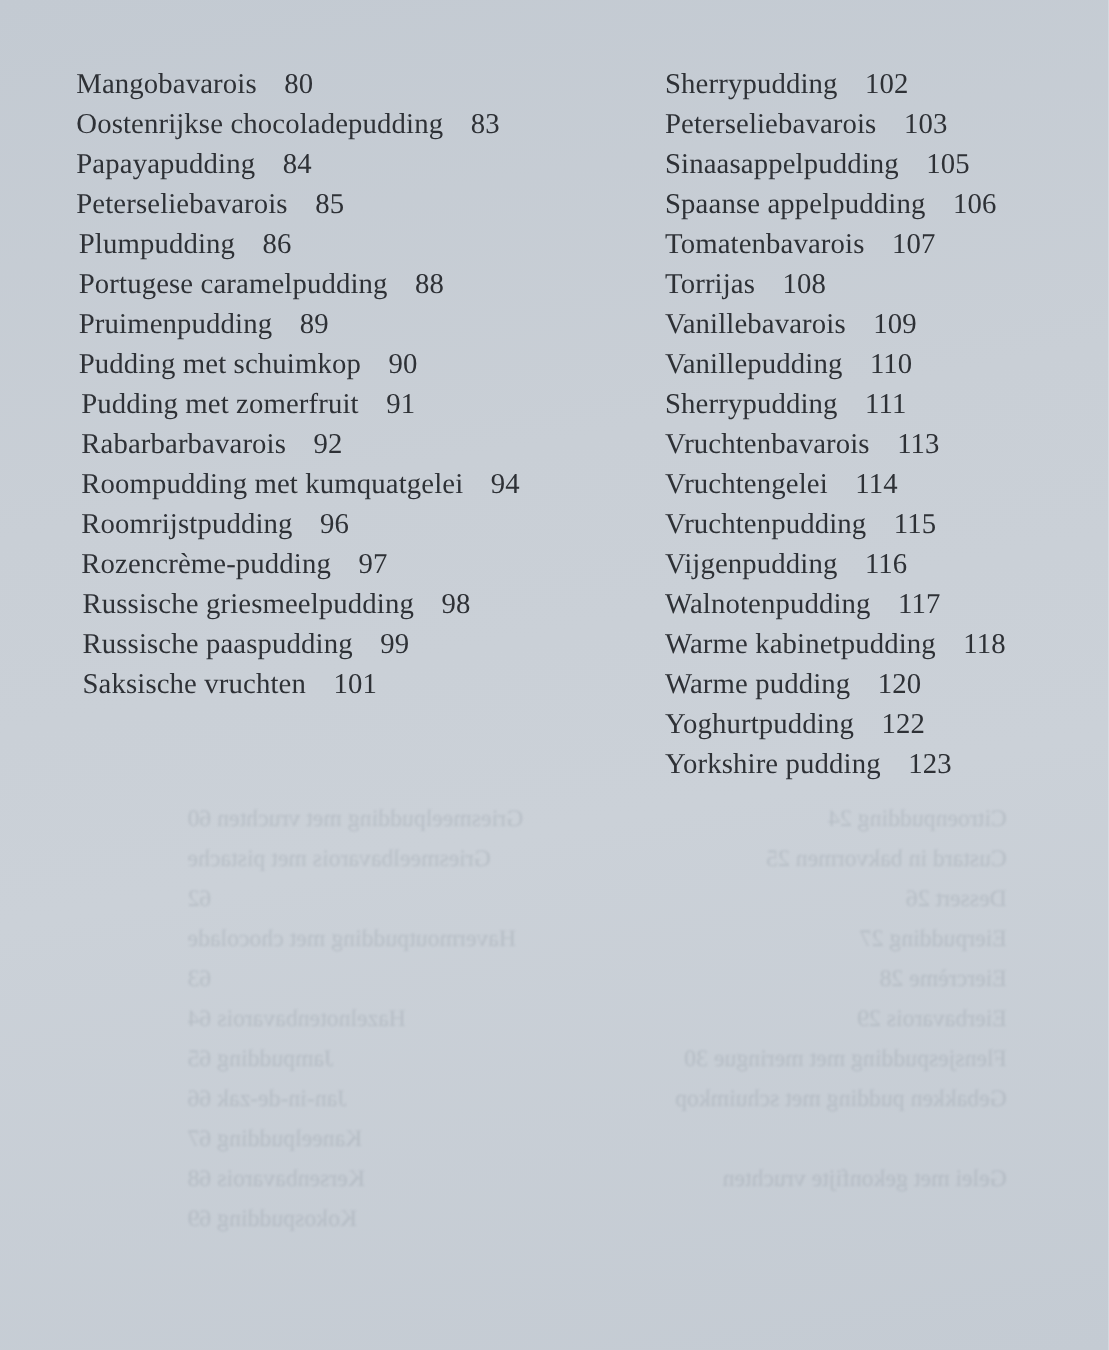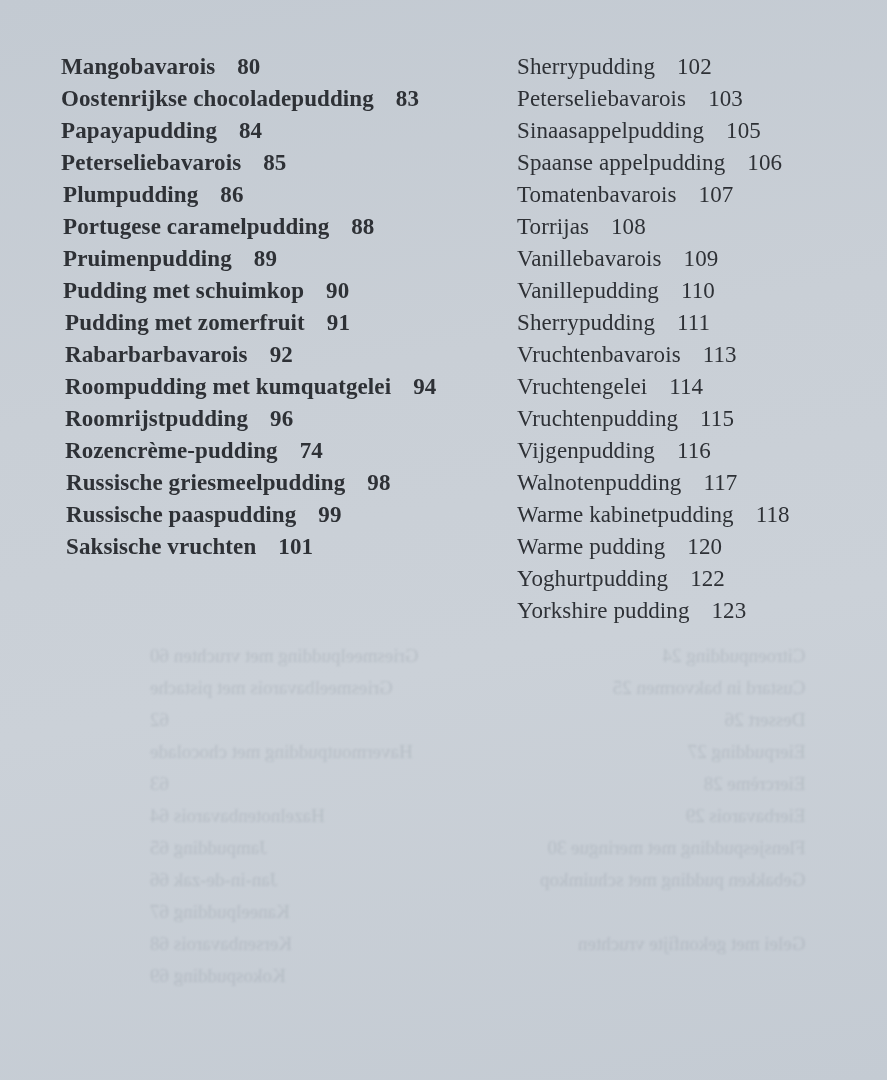--- a/index.html
+++ b/index.html
@@ -4,22 +4,22 @@
   <style>
     html, body { margin: 0; padding: 0; }
     body {
       width: 887px; height: 1080px; overflow: hidden; position: relative;
       background: linear-gradient(170deg, #c3cad2 0%, #c9cfd6 35%, #cbd1d8 60%, #c4cbd3 100%);
       font-family: "Liberation Serif", "DejaVu Serif", serif;
       color: #2e3136;
     }
     .page { position: absolute; inset: 0; }
     .col { position: absolute; top: 51px; }
-    .col-left { left: 61px; font-weight: bold; }
-    .col-right { left: 517px; }
+    .col-left { left: 61px; }
+    .col-right { left: 532px; }
     .entry {
       height: 32px; line-height: 32px; font-size: 23px; white-space: nowrap;
       letter-spacing: 0.1px;
     }
     .entry .page-num { margin-left: 22px; }
     .col-left .entry:nth-child(n+5) { padding-left: 2px; }
     .col-left .entry:nth-child(n+9) { padding-left: 4px; }
     .col-left .entry:nth-child(n+14) { padding-left: 5px; }
     
     .ghost {
@@ -66,21 +66,21 @@
     <div class="entry"><span>Papayapudding</span><span class="page-num">84</span></div>
     <div class="entry"><span>Peterseliebavarois</span><span class="page-num">85</span></div>
     <div class="entry"><span>Plumpudding</span><span class="page-num">86</span></div>
     <div class="entry"><span>Portugese caramelpudding</span><span class="page-num">88</span></div>
     <div class="entry"><span>Pruimenpudding</span><span class="page-num">89</span></div>
     <div class="entry"><span>Pudding met schuimkop</span><span class="page-num">90</span></div>
     <div class="entry"><span>Pudding met zomerfruit</span><span class="page-num">91</span></div>
     <div class="entry"><span>Rabarbarbavarois</span><span class="page-num">92</span></div>
     <div class="entry"><span>Roompudding met kumquatgelei</span><span class="page-num">94</span></div>
     <div class="entry"><span>Roomrijstpudding</span><span class="page-num">96</span></div>
-    <div class="entry"><span>Rozencrème-pudding</span><span class="page-num">74</span></div>
+    <div class="entry"><span>Rozencrème-pudding</span><span class="page-num">97</span></div>
     <div class="entry"><span>Russische griesmeelpudding</span><span class="page-num">98</span></div>
     <div class="entry"><span>Russische paaspudding</span><span class="page-num">99</span></div>
     <div class="entry"><span>Saksische vruchten</span><span class="page-num">101</span></div>
   </div>
 
   <div class="col col-right">
     <div class="entry"><span>Sherrypudding</span><span class="page-num">102</span></div>
     <div class="entry"><span>Peterseliebavarois</span><span class="page-num">103</span></div>
     <div class="entry"><span>Sinaasappelpudding</span><span class="page-num">105</span></div>
     <div class="entry"><span>Spaanse appelpudding</span><span class="page-num">106</span></div>

